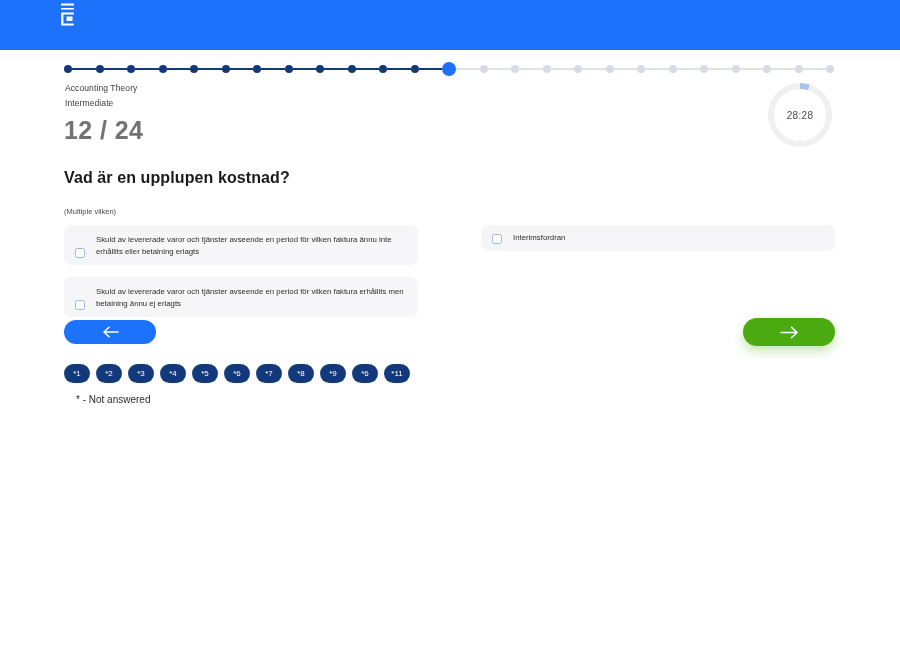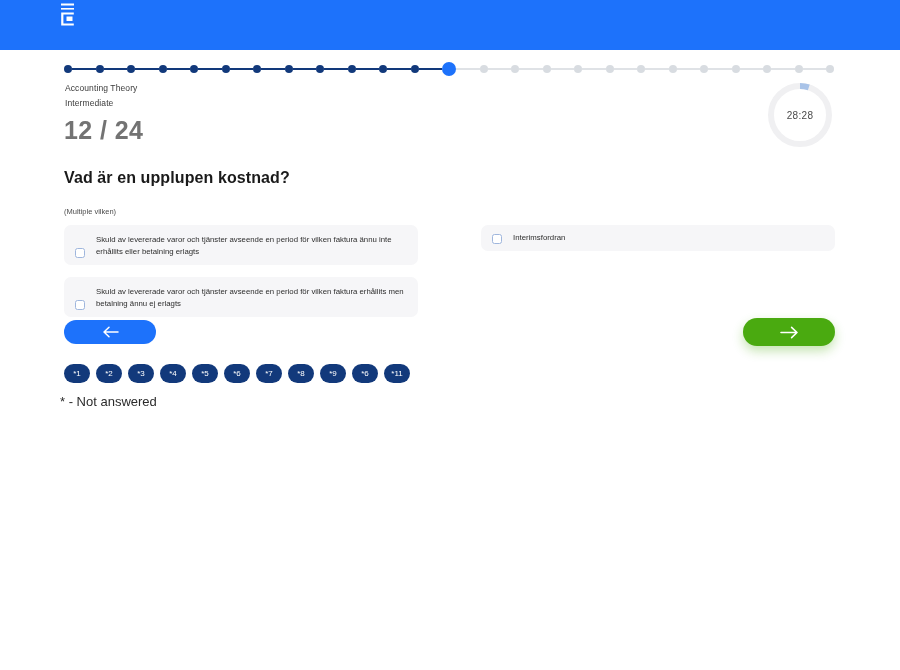--- a/index.html
+++ b/index.html
@@ -194,22 +194,22 @@
     color: #ffffff;
     border-radius: 10px;
     font-size: 8px;
     display: flex;
     align-items: center;
     justify-content: center;
     cursor: pointer;
   }
   .legend-note {
     position: absolute;
-    left: 60px; top: 344px;
-    font-size: 13px;
+    left: 76px; top: 344px;
+    font-size: 10px;
     color: #2b2b2b;
   }
 </style>
 </head>
 <body>
 
 <div class="app-header">
   <svg class="brand-logo" viewBox="0 0 20 26">
     <rect x="3" y="1.5" width="13" height="2" fill="#ffffff"></rect>
     <rect x="3" y="6" width="13" height="1.6" fill="#ffffff"></rect>

